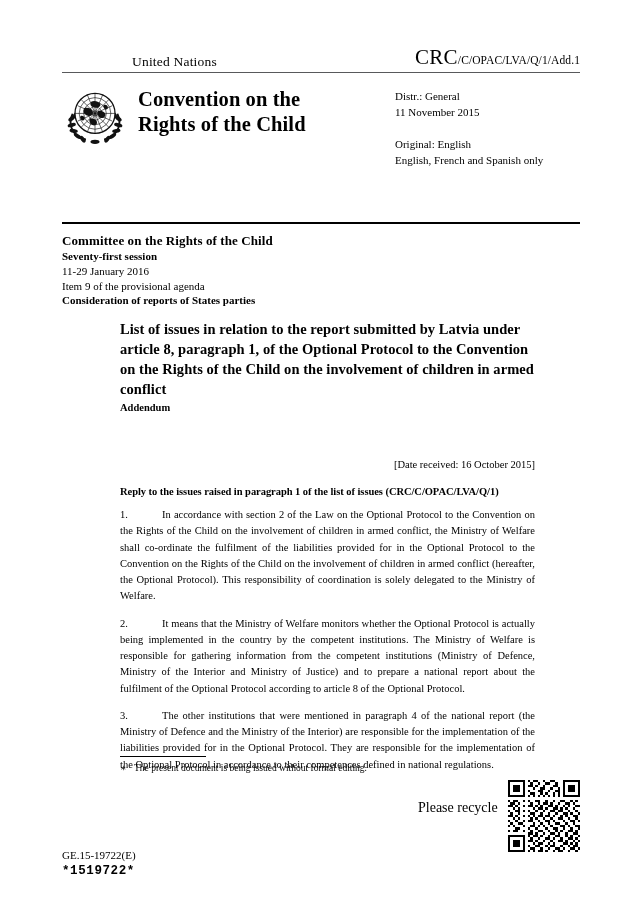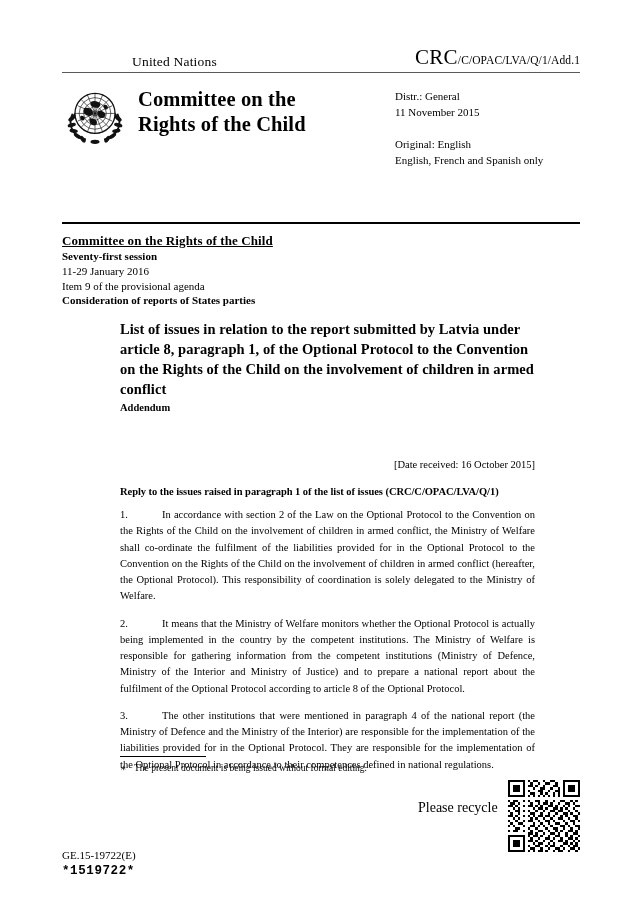--- a/index.html
+++ b/index.html
@@ -107,21 +107,20 @@
     left: 62px;
     top: 232px;
     width: 518px;
     font-size: 11px;
     line-height: 1.33;
   }
   .committee .c-title {
     font-size: 13px;
     font-weight: bold;
     letter-spacing: 0.1px;
-    text-decoration: underline;
   }
   .committee .c-bold {
     font-weight: bold;
   }
 
   
   .doc-title {
     position: absolute;
     left: 120px;
     top: 320px;
@@ -305,21 +304,21 @@
               <path d="M33 36 C38 34, 44 36, 46 40 C48 44, 45 48, 41 48 C36 48, 32 44, 32 40 Z"></path>
               <path d="M55 40 C60 39, 65 41, 66 45 C67 49, 63 52, 59 51 C55 50, 53 45, 55 40 Z"></path>
               <path d="M42 52 C47 51, 52 53, 53 57 C54 61, 50 64, 46 62 C42 60, 40 55, 42 52 Z"></path>
               <path d="M28 48 C31 47, 34 49, 34 52 C34 55, 31 56, 29 54 C27 52, 26 49, 28 48 Z"></path>
               <path d="M64 31 C67 30, 70 32, 70 35 C70 38, 67 39, 65 37 C63 35, 62 32, 64 31 Z"></path>
             </g>
           </g>
         </svg>
 
         <div class="brand-title">
-          <div>Committee on the</div>
+          <div>Convention on the</div>
           <div>Rights of the Child</div>
         </div>
       </div>
 
       <div class="distr">
         <div>Distr.: General</div>
         <div>11 November 2015</div>
         <div class="gap"></div>
         <div>Original: English</div>
         <div>English, French and Spanish only</div>

